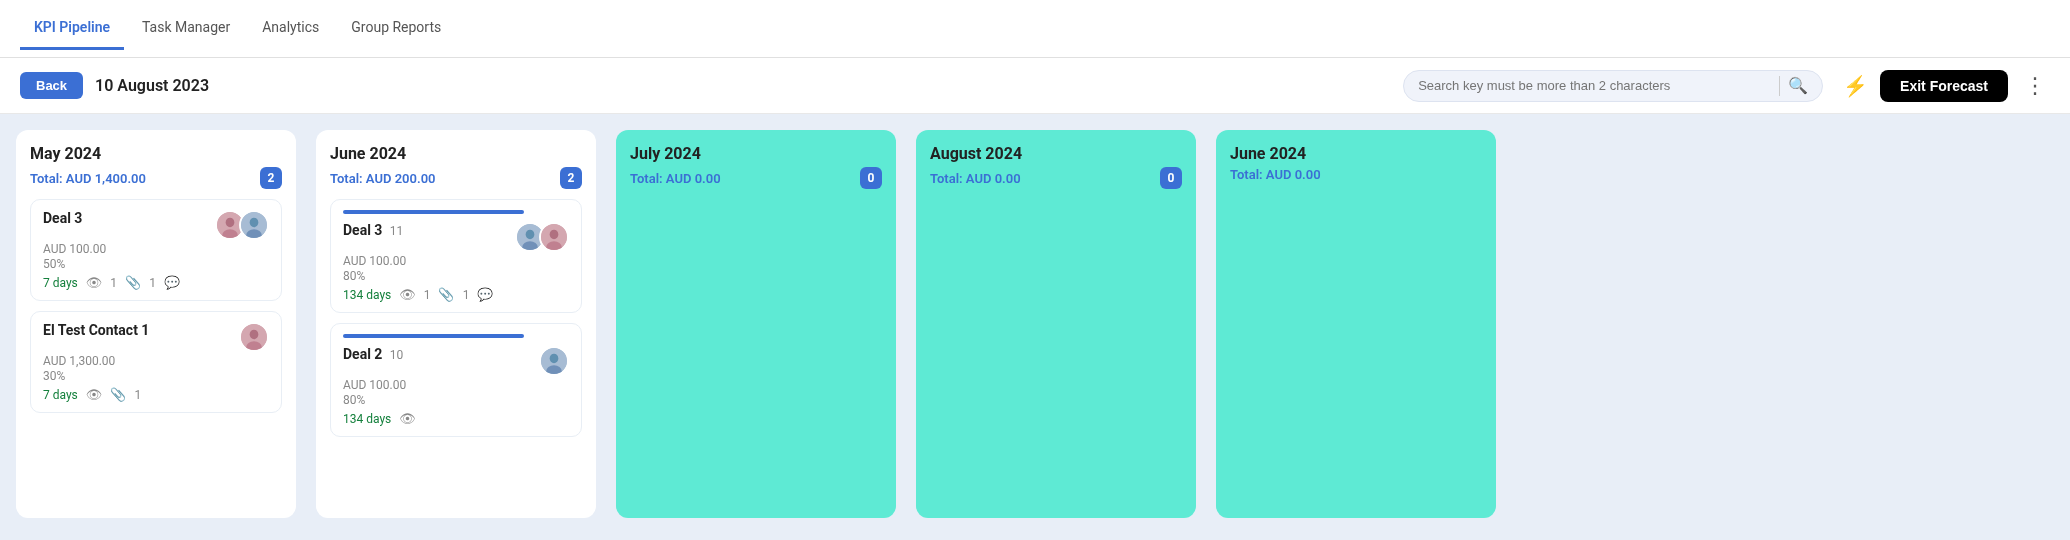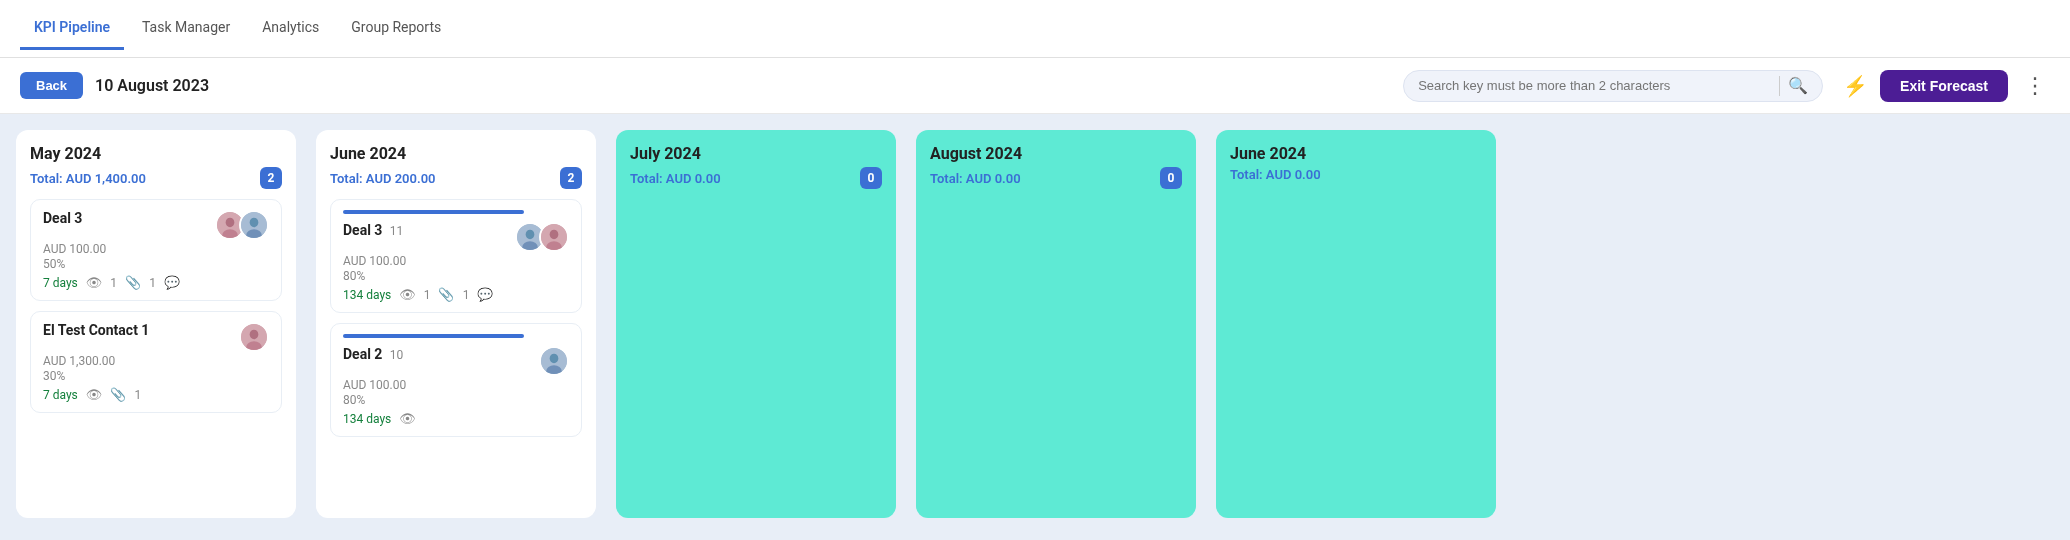--- a/index.html
+++ b/index.html
@@ -88,21 +88,21 @@
       color: #888;
       font-size: 16px;
     }
     .filter-icon {
       color: #555;
       font-size: 20px;
       cursor: pointer;
       margin-left: 8px;
     }
     .exit-btn {
-      background: #4c1d95;
+      background: #000000;
       color: #fff;
       border: none;
       border-radius: 8px;
       padding: 8px 20px;
       font-size: 14px;
       font-weight: 600;
       cursor: pointer;
       white-space: nowrap;
     }
     .more-btn {

